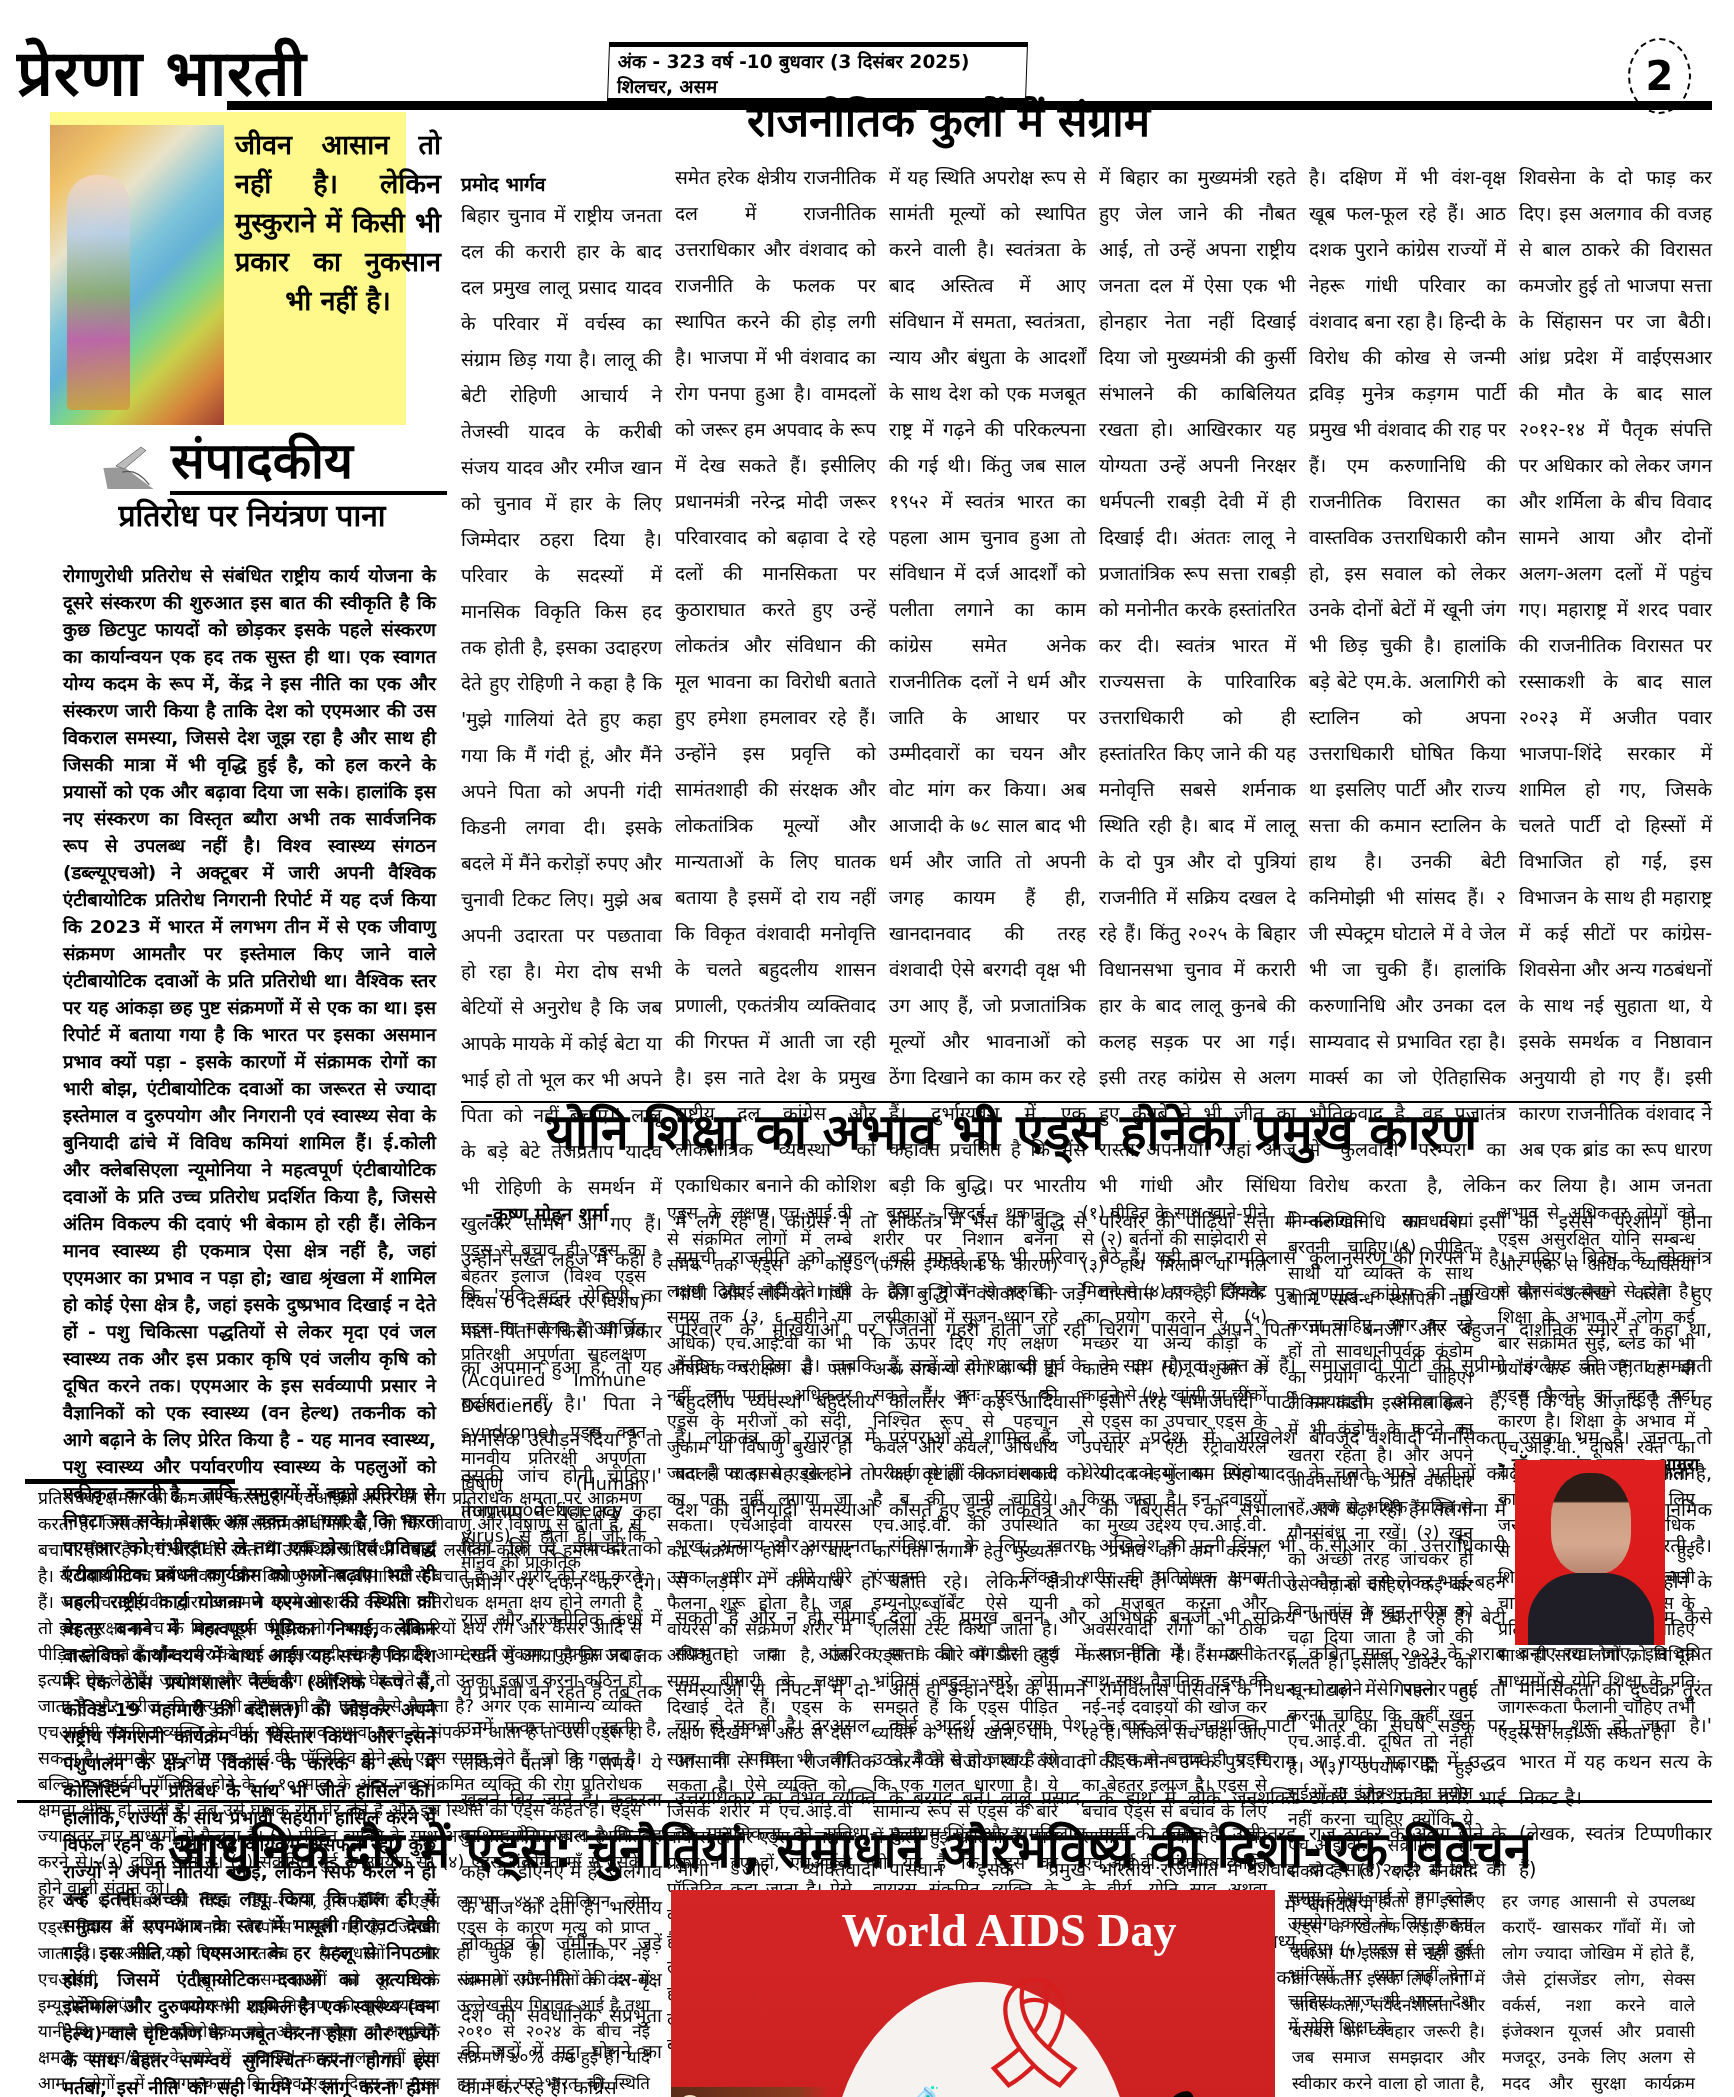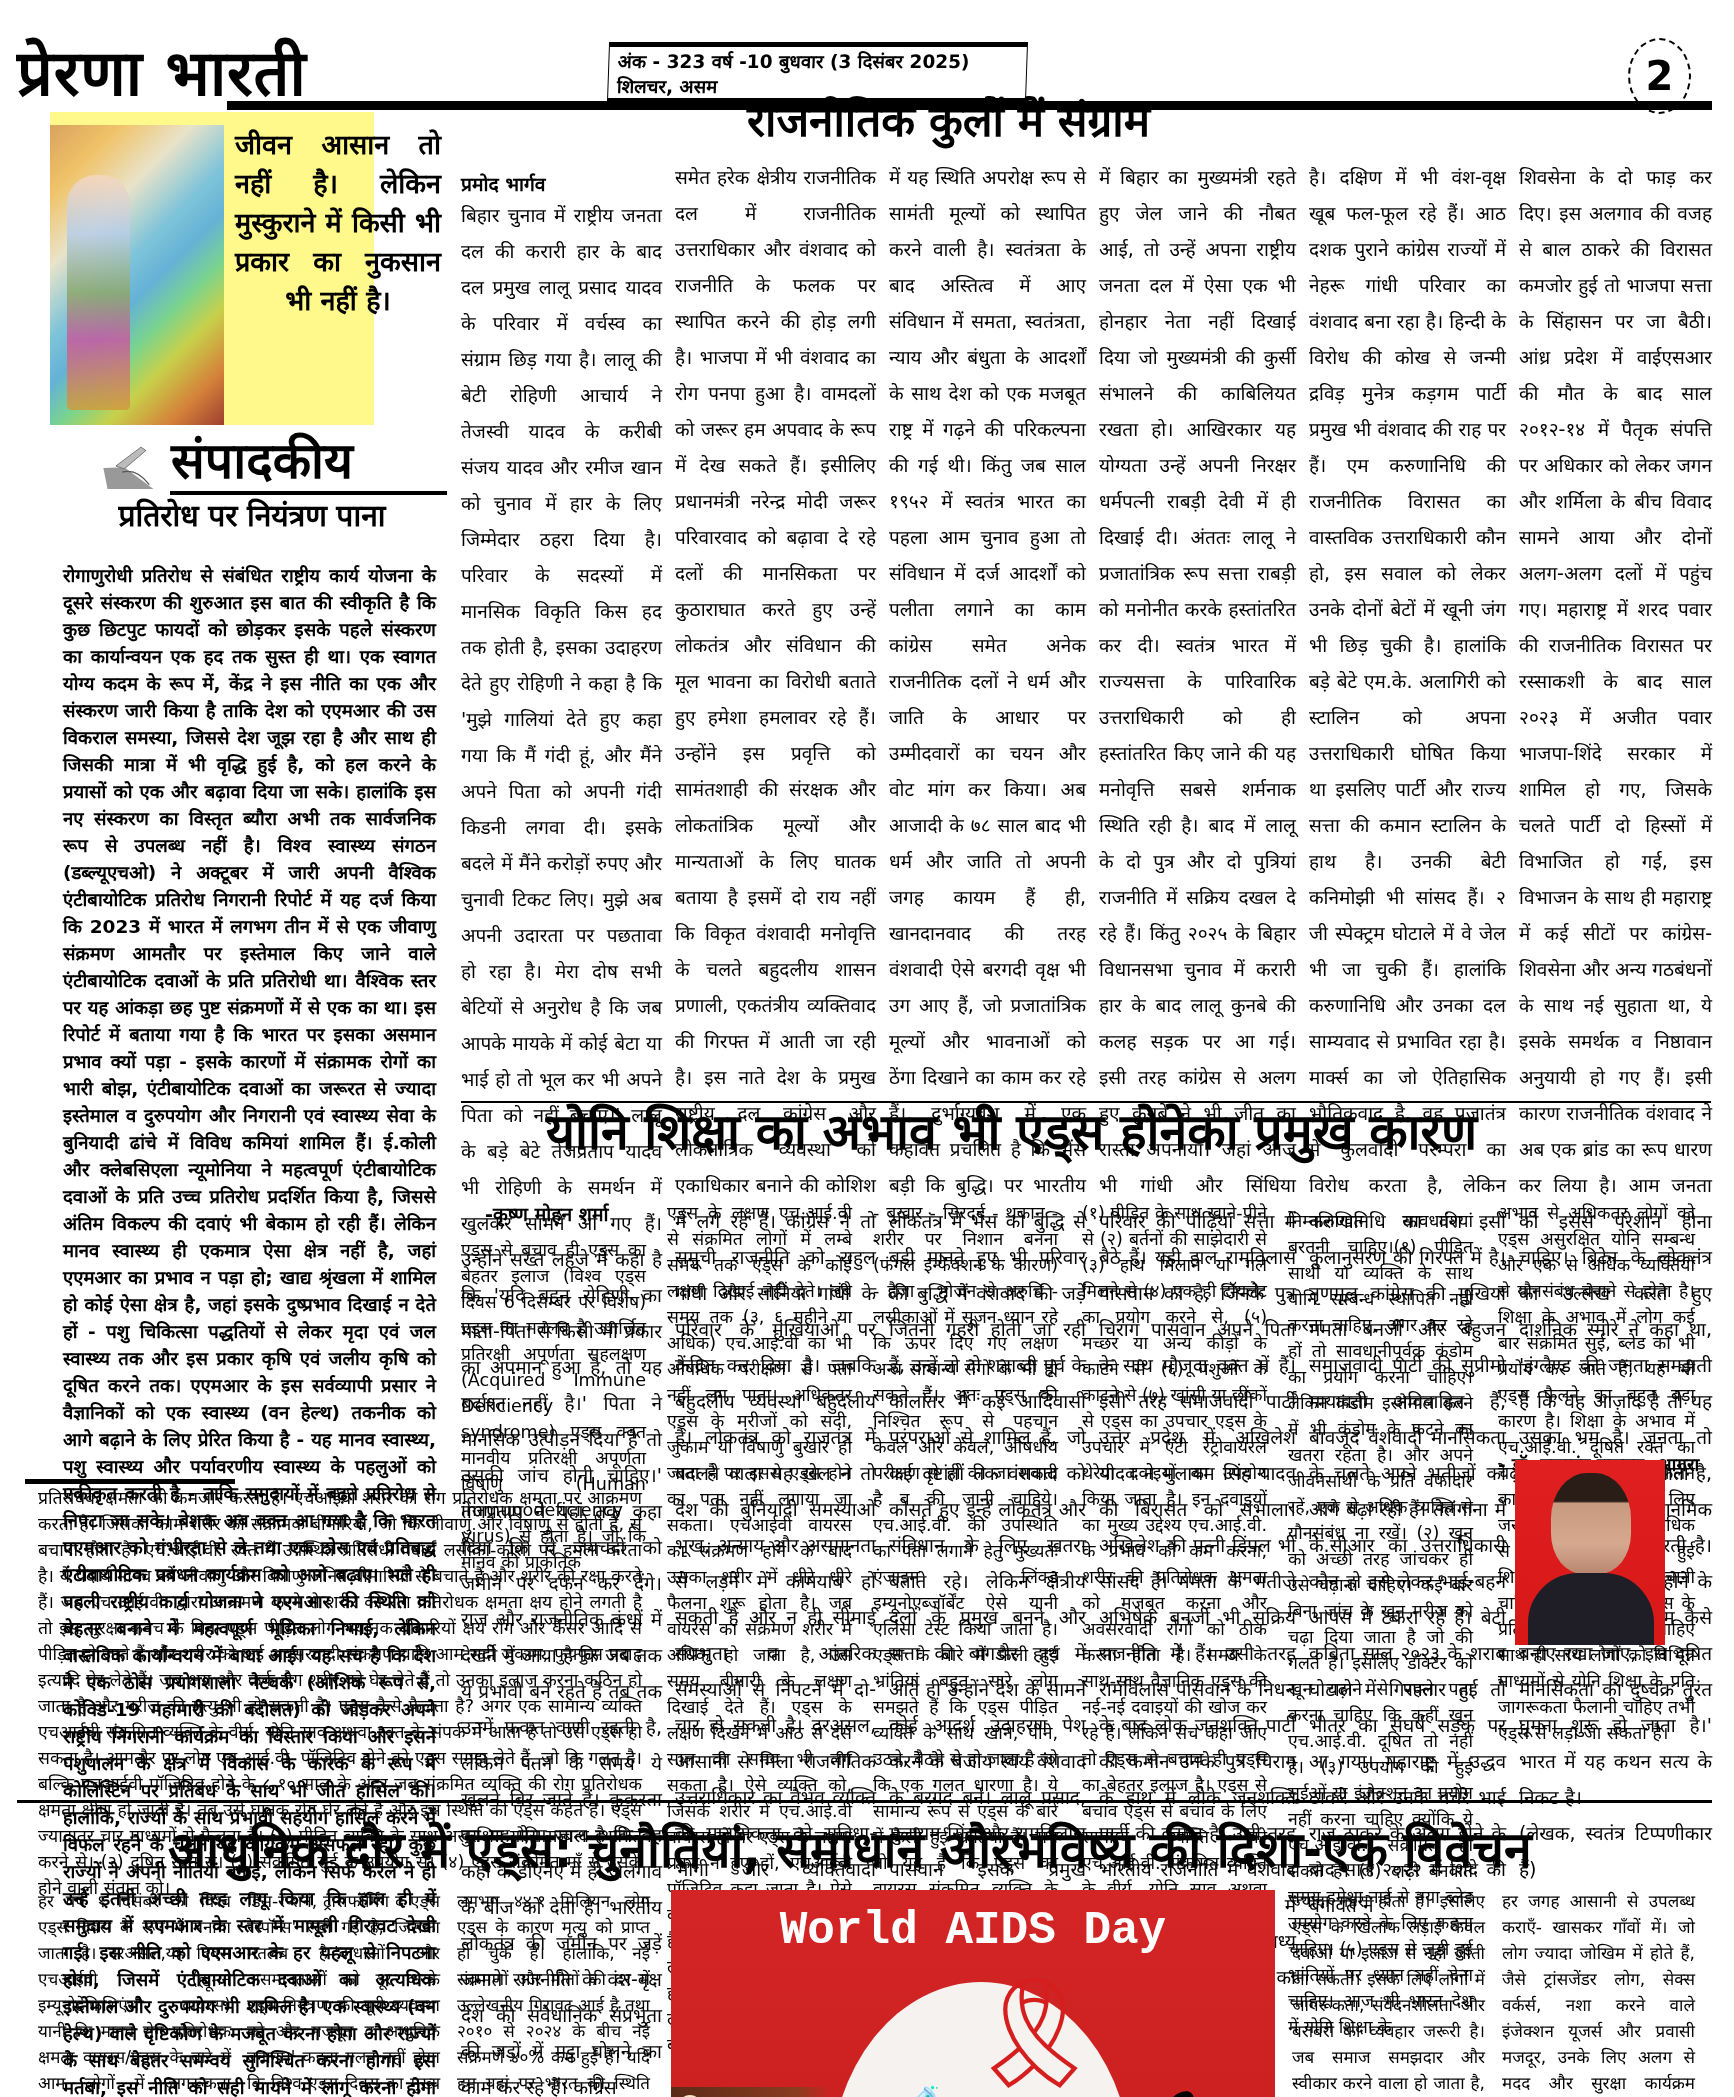--- a/index.html
+++ b/index.html
@@ -2,21 +2,21 @@
 <html style="font-size:6.7px"><head>
 <meta charset="utf-8">
 <style>
   html,body{margin:0;padding:0;background:#fff;}
   body{width:1734px;height:2725px;position:relative;overflow:hidden;font-family:"DejaVu Sans","Liberation Sans",sans-serif;color:#000;}
   .abs{position:absolute;}
   .masthead-title{left:17px;top:42px;font-size:63px;font-weight:bold;letter-spacing:0.8px;line-height:1;font-family:"DejaVu Serif",serif;}
   .issue-box{left:608px;top:42px;width:419px;height:61px;border:1.3px solid #000;border-top:5px solid #000;border-bottom:5px solid #000;transform:skewX(-2deg);box-sizing:border-box;display:flex;align-items:center;padding-left:8.4px;font-size:18.5px;font-weight:bold;}
   .top-rule{left:227px;top:101px;width:1485px;height:9.2px;background:#000;}
   .page-badge{left:1628px;top:38px;width:63px;height:76px;border:2.5px dashed #000;border-radius:50%;display:flex;align-items:center;justify-content:center;font-size:40px;font-weight:bold;box-sizing:border-box;}
-  .quote-box{left:50px;top:112px;width:324px;height:313px;background:#fff88a;}
+  .quote-box{left:50px;top:112px;width:356px;height:313px;background:#fff88a;}
   .quote-img{position:absolute;left:0;top:12.6px;width:174px;height:300px;background:linear-gradient(135deg,#d9a35e 0%,#f0c36a 15%,#e9e3c9 30%,#7fc4d9 45%,#64b2d6 55%,#79d48f 65%,#c7d14a 75%,#d5823a 88%,#9e3e2f 100%);}
   .quote-img .figure{position:absolute;left:17px;top:50px;width:63px;height:235px;border-radius:29px 29px 4.2px 4.2px;background:linear-gradient(180deg,#f6d7c0 0%,#b6cde8 25%,#8da86a 50%,#c85aa0 70%,#cf9d3b 100%);opacity:.85;}
   .quote-text{position:absolute;left:185px;top:12.6px;width:206px;font-size:27px;font-weight:bold;line-height:1.45;text-align:justify;text-align-last:center;}
   .editorial-icon{left:99px;top:443px;width:63px;height:48px;}
   .editorial-title{left:171px;top:436px;font-size:50px;font-weight:bold;line-height:1;}
   .editorial-rule{left:170px;top:491px;width:277px;height:4.2px;background:#000;}
   .editorial-headline{left:84px;top:501px;width:336px;text-align:center;font-size:30px;font-weight:bold;}
   .col{position:absolute;font-size:19px;line-height:36px;text-align:justify;font-family:"DejaVu Sans","Liberation Sans",sans-serif;}
   .col p{margin:0;}
   .ed-body{left:63px;top:562px;width:373px;font-size:18.5px;line-height:27px;font-weight:bold;}
@@ -25,21 +25,21 @@
   .pol-headline{left:747px;top:99px;font-size:44px;}
   .byline{font-weight:bold;font-size:19.3px;text-align:center;}
   .section-rule{height:5.9px;background:#000;}
   .aids-headline{left:546px;top:1107px;font-size:50px;}
   .modern-headline{left:168px;top:1825px;font-size:50px;}
   .photo{position:absolute;overflow:hidden;}
   .photo1{left:1515px;top:1460px;width:150px;height:185px;background:linear-gradient(180deg,#e02020 0%,#d81717 100%);}
   .photo1 .head{position:absolute;left:36px;top:12.6px;width:80px;height:101px;border-radius:45% 45% 40% 40%;background:linear-gradient(180deg,#2a1d18 0%,#2a1d18 28%,#c89a80 30%,#d6a98f 70%,#b98670 100%);}
   .photo1 .body{position:absolute;left:12.6px;top:113px;width:126px;height:84px;border-radius:50px 50px 0 0;background:#1f1d25;}
   .aids-day{left:671px;top:1890px;width:604px;height:373px;background:linear-gradient(180deg,#d32525 0%,#c81d1d 100%);}
-  .aids-day .title{position:absolute;left:0;width:100%;top:17px;text-align:center;color:#fff;font-size:46px;font-weight:bold;line-height:1.05;font-family:Liberation Mono, monospace;}
+  .aids-day .title{position:absolute;left:0;width:100%;top:17px;text-align:center;color:#fff;font-size:46px;font-weight:bold;line-height:1.05;font-family:Liberation Serif, serif;padding-left:36px;}
   .aids-day .circle{position:absolute;left:159px;top:92px;width:302px;height:378px;border-radius:50%;background:#f5f2f0;}
   .aids-day .ribbon{position:absolute;left:294px;top:88px;font-size:109px;color:#d51f1f;line-height:1;}
   .aids-day .logo{position:absolute;left:0;top:197px;width:159px;height:38px;background:linear-gradient(90deg,#5b2b18,#8a3c1f 80%,transparent);color:#f3c23c;font-weight:bold;font-size:17.6px;line-height:38px;padding-left:34px;box-sizing:border-box;font-family:"Liberation Sans",sans-serif;}
   .aids-day .logo:before{content:"";position:absolute;left:7.6px;top:7.6px;width:22.7px;height:22.7px;border-radius:50%;background:#f4e8c9;}
   .aids-day .icon{position:absolute;font-size:38px;line-height:1;}
 </style>
 </head>
 <body>
 
 <div class="abs masthead-title">प्रेरणा भारती</div>

